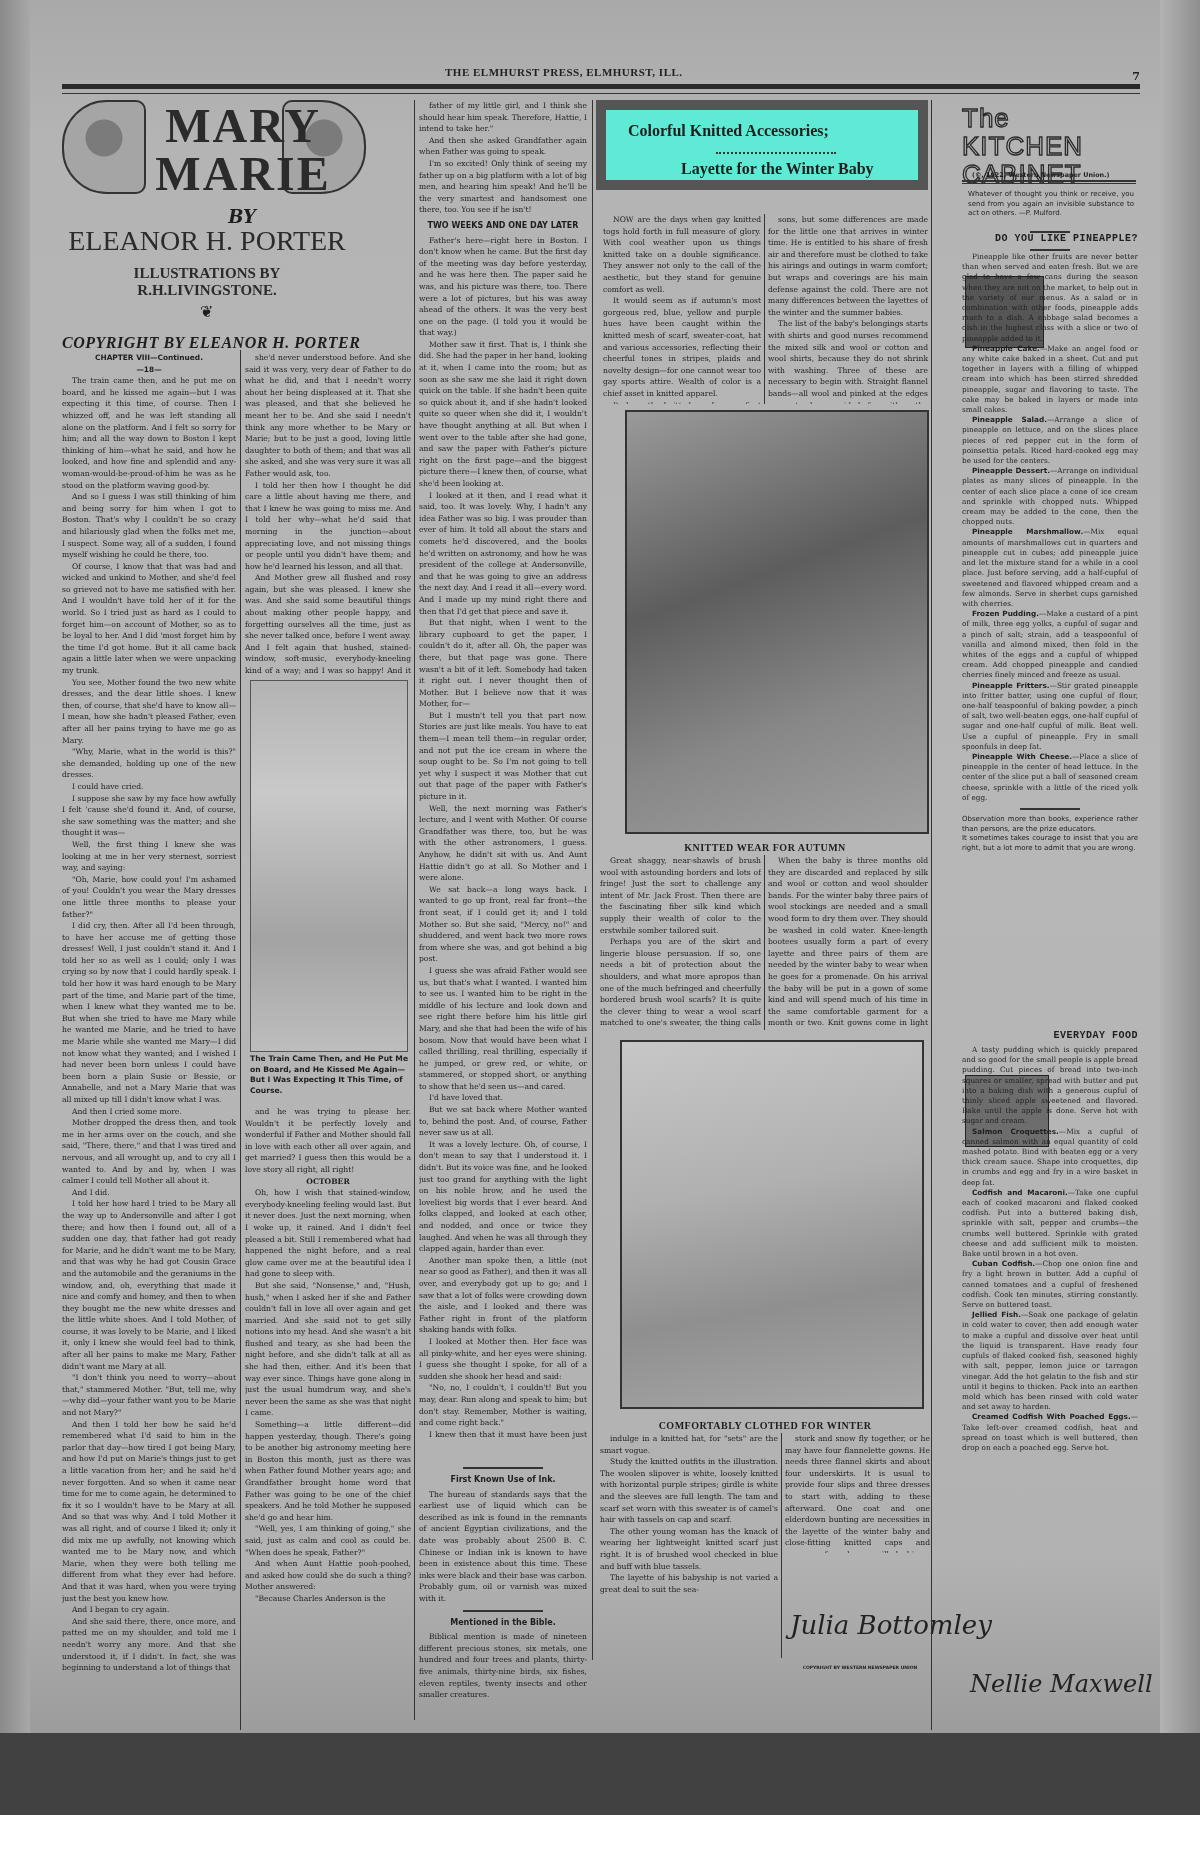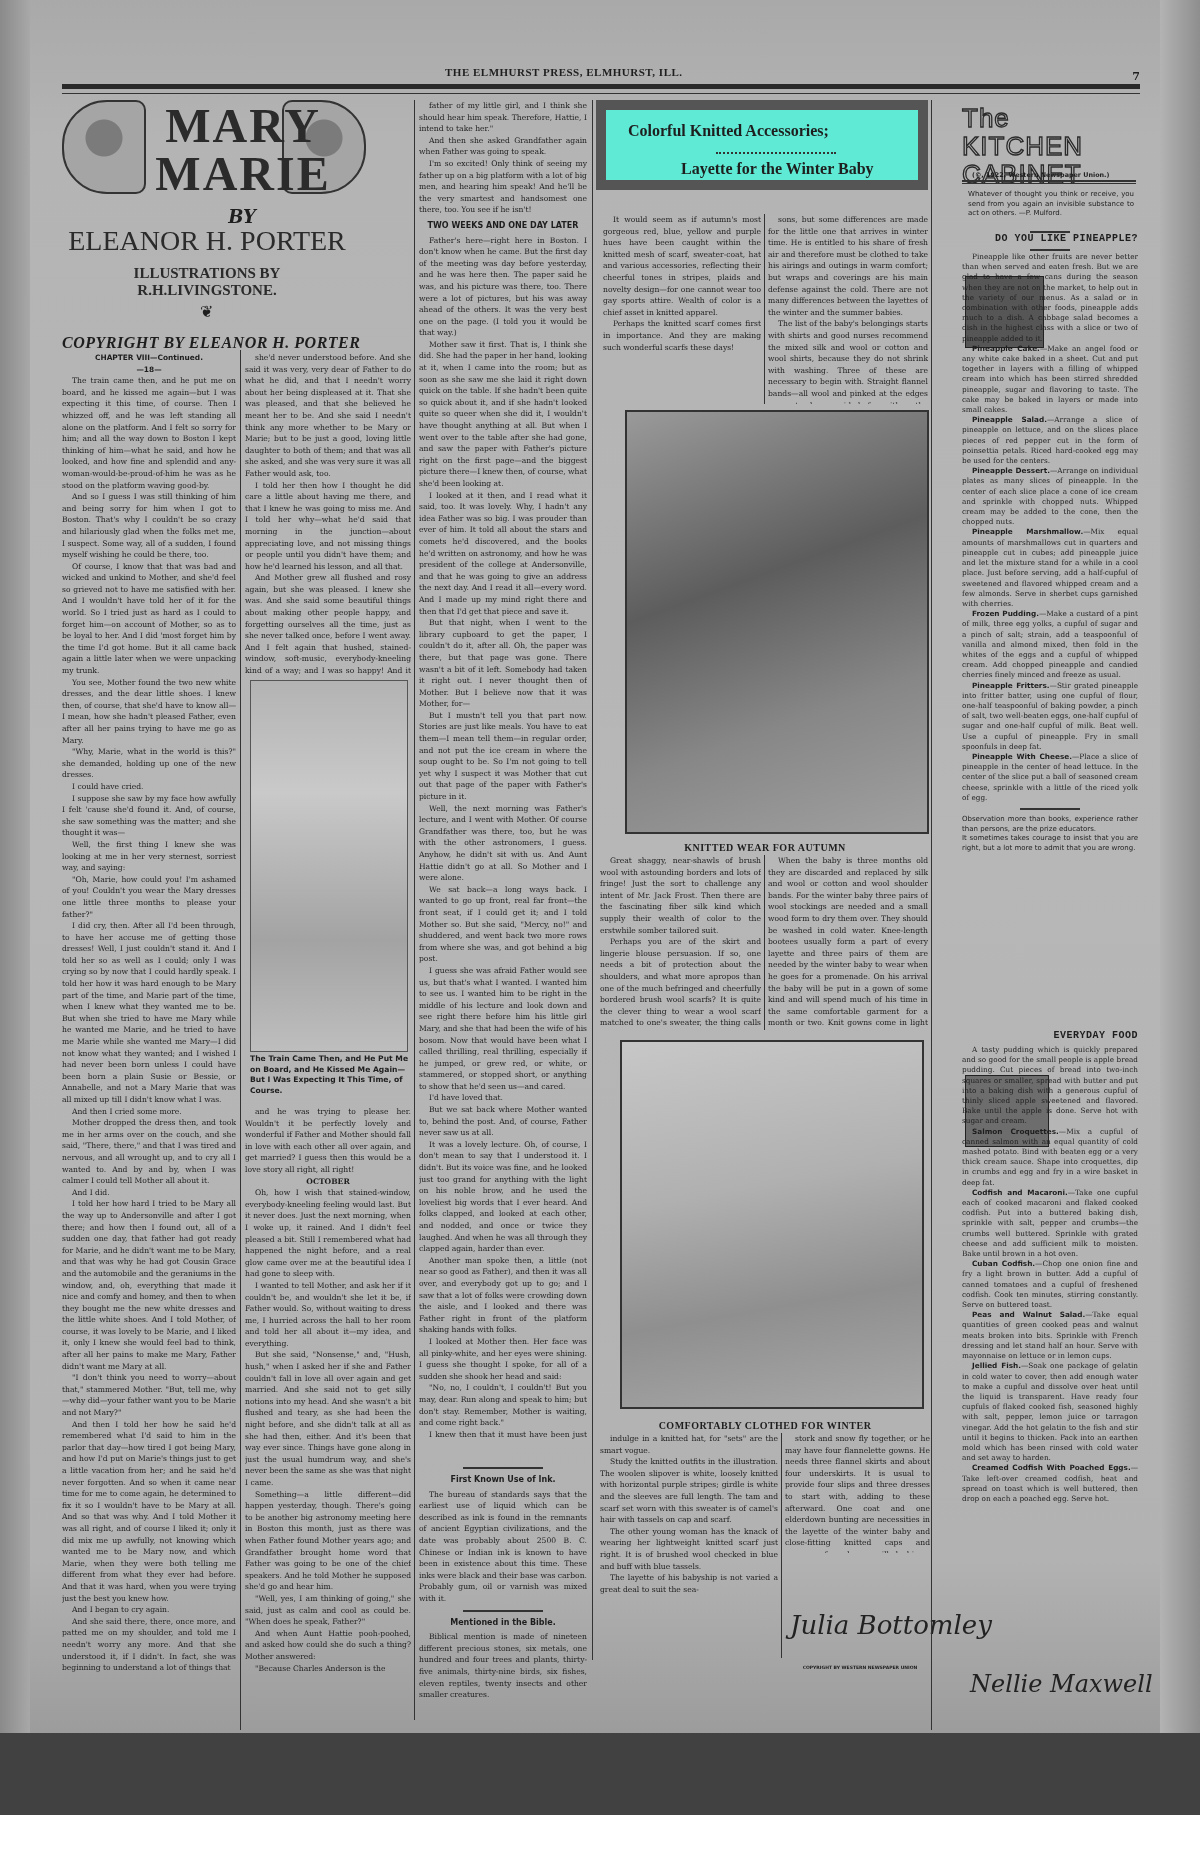--- a/index.html
+++ b/index.html
@@ -117,21 +117,20 @@
       <p>And Mother grew all flushed and rosy again, but she was pleased. I knew she was. And she said some beautiful things about making other people happy, and forgetting ourselves all the time, just as she never talked once, before I went away. And I felt again that hushed, stained-window, soft-music, everybody-kneeling kind of a way; and I was so happy! And it lasted all the rest of that evening till I went to sleep.</p>
     </div>
 </div>
 <div class="illustration" style="left:250px;top:680px;width:156px;height:370px;background:linear-gradient(180deg,#b3b3b3,#c9c9c9 30%,#a3a3a3 70%,#bebebe);"></div>
 <div class="ill-cap" style="left:250px;top:1054px;width:160px;">The Train Came Then, and He Put Me on Board, and He Kissed Me Again—But I Was Expecting It This Time, of Course.</div>
 <div class="col" style="left:245px;top:1106px;width:166px;height:625px;">
   <div id="col2bot">
       <p>and he was trying to please her. Wouldn't it be perfectly lovely and wonderful if Father and Mother should fall in love with each other all over again, and get married? I guess then this would be a love story all right, all right!</p>
       <p style="text-align: center; font-weight: bold; text-indent: 0px;">OCTOBER</p>
       <p>Oh, how I wish that stained-window, everybody-kneeling feeling would last. But it never does. Just the next morning, when I woke up, it rained. And I didn't feel pleased a bit. Still I remembered what had happened the night before, and a real glow came over me at the beautiful idea I had gone to sleep with.</p>
-      <p>I wanted to tell Mother, and ask her if it couldn't be, and wouldn't she let it be, if Father would. So, without waiting to dress me, I hurried across the hall to her room and told her all about it—my idea, and everything.</p>
       <p>But she said, "Nonsense," and, "Hush, hush," when I asked her if she and Father couldn't fall in love all over again and get married. And she said not to get silly notions into my head. And she wasn't a bit flushed and teary, as she had been the night before, and she didn't talk at all as she had then, either. And it's been that way ever since. Things have gone along in just the usual humdrum way, and she's never been the same as she was that night I came.</p>
       <p>Something—a little different—did happen yesterday, though. There's going to be another big astronomy meeting here in Boston this month, just as there was when Father found Mother years ago; and Grandfather brought home word that Father was going to be one of the chief speakers. And he told Mother he supposed she'd go and hear him.</p>
       <p>"Well, yes, I am thinking of going," she said, just as calm and cool as could be. "When does he speak, Father?"</p>
       <p>And when Aunt Hattie pooh-poohed, and asked how could she do such a thing? Mother answered:</p>
       <p>"Because Charles Anderson is the</p>
     </div>
 </div>
 <div class="vrule" style="left:414px;top:100px;height:1620px;"></div>
 
 <div class="col" style="left:419px;top:100px;width:168px;height:1340px;">
@@ -170,20 +169,21 @@
 </div>
 <div class="vrule" style="left:592px;top:100px;height:1560px;"></div>
 
 <div class="feature-box">
   <div class="h1">Colorful Knitted Accessories;</div>
   <div class="dots"></div>
   <div class="h2">Layette for the Winter Baby</div>
 </div>
 <div class="col" style="left:603px;top:214px;width:158px;height:190px;">
   <div id="fintroL">
+      <p>NOW are the days when gay knitted togs hold forth in full measure of glory. With cool weather upon us things knitted take on a double significance. They answer not only to the call of the aesthetic, but they stand for genuine comfort as well.</p>
       <p>It would seem as if autumn's most gorgeous red, blue, yellow and purple hues have been caught within the knitted mesh of scarf, sweater-coat, hat and various accessories, reflecting their cheerful tones in stripes, plaids and novelty design—for one cannot wear too gay sports attire. Wealth of color is a chief asset in knitted apparel.</p>
       <p>Perhaps the knitted scarf comes first in importance. And they are making such wonderful scarfs these days!</p>
     </div>
 </div>
 <div class="col" style="left:768px;top:214px;width:160px;height:190px;">
   <div id="fintroR">
       <p>sons, but some differences are made for the little one that arrives in winter time. He is entitled to his share of fresh air and therefore must be clothed to take his airings and outings in warm comfort; but wraps and coverings are his main defense against the cold. There are not many differences between the layettes of the winter and the summer babies.</p>
       <p>The list of the baby's belongings starts with shirts and good nurses recommend the mixed silk and wool or cotton and wool shirts, because they do not shrink with washing. Three of these are necessary to begin with. Straight flannel bands—all wool and pinked at the edges—are to be provided for either the summer or winter baby and four of these are needed.</p>
     </div>
 </div>
@@ -249,18 +249,17 @@
   <div class="kc-quote" style="position:static;">It sometimes takes courage to insist that you are right, but a lot more to admit that you are wrong.</div>
 </div>
 <div class="kc-head" style="position:absolute;left:962px;top:1030px;width:176px;">EVERYDAY FOOD</div>
 <div class="icon-box" style="left:965px;top:1075px;width:82px;height:70px;background:#6d6d6d;"></div>
 <div class="col" style="left:962px;top:1045px;width:176px;height:620px;font-size:7.3px;line-height:10.2px;">
   <p>A tasty pudding which is quickly prepared and so good for the small people is apple bread pudding. Cut pieces of bread into two-inch squares or smaller, spread with butter and put into a baking dish with a generous cupful of thinly sliced apple sweetened and flavored. Bake until the apple is done. Serve hot with sugar and cream.</p>
   <div id="kcEvery" class="recipe">
       <p><b>Salmon Croquettes.</b><span>—Mix a cupful of canned salmon with an equal quantity of cold mashed potato. Bind with beaten egg or a very thick cream sauce. Shape into croquettes, dip in crumbs and egg and fry in a wire basket in deep fat.</span></p>
       <p><b>Codfish and Macaroni.</b><span>—Take one cupful each of cooked macaroni and flaked cooked codfish. Put into a buttered baking dish, sprinkle with salt, pepper and crumbs—the crumbs well buttered. Sprinkle with grated cheese and add sufficient milk to moisten. Bake until brown in a hot oven.</span></p>
       <p><b>Cuban Codfish.</b><span>—Chop one onion fine and fry a light brown in butter. Add a cupful of canned tomatoes and a cupful of freshened codfish. Cook ten minutes, stirring constantly. Serve on buttered toast.</span></p>
-      <p><b>Peas and Walnut Salad.</b><span>—Take equal quantities of green cooked peas and walnut meats broken into bits. Sprinkle with French dressing and let stand half an hour. Serve with mayonnaise on lettuce or in lemon cups.</span></p>
       <p><b>Jellied Fish.</b><span>—Soak one package of gelatin in cold water to cover, then add enough water to make a cupful and dissolve over heat until the liquid is transparent. Have ready four cupfuls of flaked cooked fish, seasoned highly with salt, pepper, lemon juice or tarragon vinegar. Add the hot gelatin to the fish and stir until it begins to thicken. Pack into an earthen mold which has been rinsed with cold water and set away to harden.</span></p>
       <p><b>Creamed Codfish With Poached Eggs.</b><span>—Take left-over creamed codfish, heat and spread on toast which is well buttered, then drop on each a poached egg. Serve hot.</span></p>
     </div>
 </div>
 <div class="signature" style="left:970px;top:1670px;font-size:24px;">Nellie Maxwell</div>
 
 </body></html>

